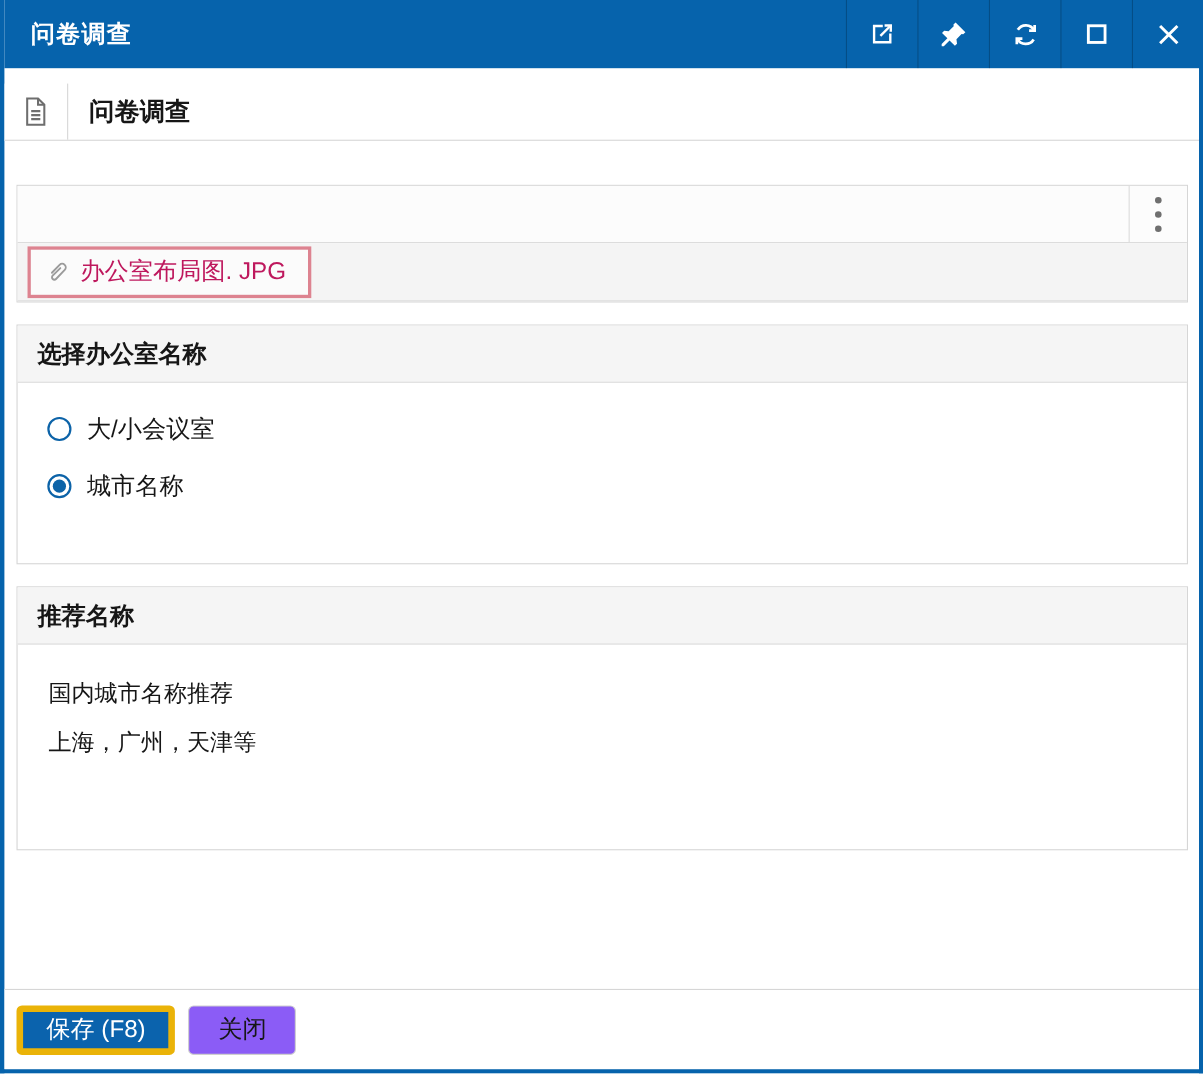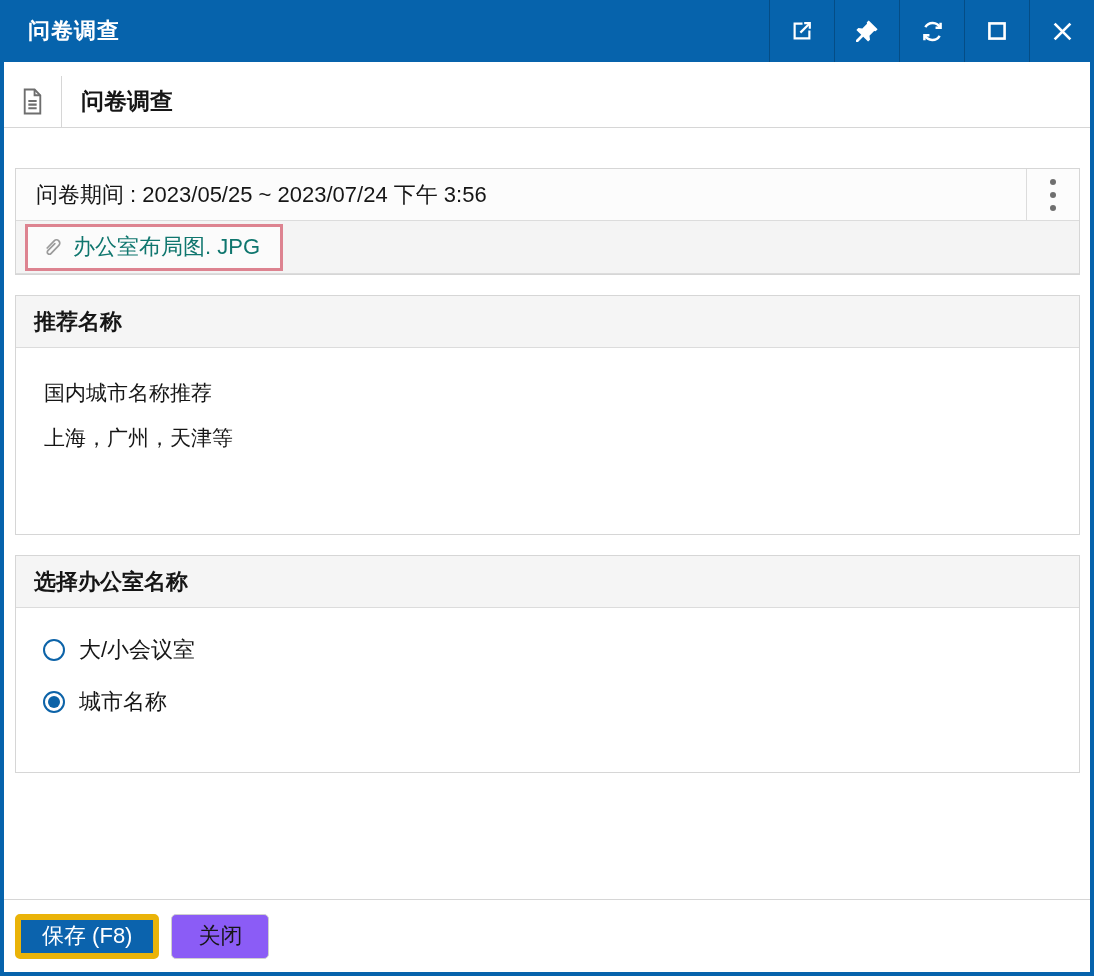--- a/index.html
+++ b/index.html
@@ -66,21 +66,21 @@
     height:53px;background:var(--gray-bg);
     border-bottom:1px solid var(--border-light);
     display:flex;align-items:center;
   }
   .attach-box{
     margin-left:9px;height:47px;
     border:3px solid #dd8390;background:#fbfbfb;
     display:inline-flex;align-items:center;gap:11px;
     padding:0 20px 0 13px;
   }
-  .attach-link{font-size:22px;color:#0f766e;text-decoration:none;cursor:pointer;}
+  .attach-link{font-size:22px;color:#be185d;text-decoration:none;cursor:pointer;}
   .rowC{height:106px;padding:19px 20px 0 20px;font-size:21px;background:#fff;}
   
   .section{margin-top:20px;}
   .section-header{
     height:52px;background:#f5f5f5;border-bottom:1px solid var(--border-light);
     display:flex;align-items:center;padding-left:18px;
     font-size:22px;font-weight:700;
   }
   .section-body-1{height:164px;padding:27px 0 0 27px;}
   .section-body-2{height:186px;padding:22px 0 0 28px;font-size:21px;line-height:45px;}
@@ -164,59 +164,58 @@
         <path d="M7 12.5h8 M7 16h8 M7 19.5h8" stroke-width="2"></path>
       </svg>
     </div>
     <span class="header-title">问卷调查</span>
   </div>
 
   <div class="content">
 
     <div class="panel">
       <div class="rowA">
-        <span class="rowA-text">问卷期间 : 2023/05/25 ~ 2023/07/24 下午 3:56</span>
         <div class="dots-cell">
           <span class="dot"></span>
           <span class="dot"></span>
           <span class="dot"></span>
         </div>
       </div>
       <div class="rowB">
         <div class="attach-box">
           <svg width="21" height="23" viewBox="0 0 22 24" fill="none" stroke="#9b9b9b" stroke-width="1.8" stroke-linecap="round">
             <path d="M6.5 12.5 13.8 5a3.4 3.4 0 0 1 4.9 4.8L10.4 18.4a2.2 2.2 0 0 1-3.2-3.1L14.5 8"></path>
           </svg>
           <a class="attach-link">办公室布局图. JPG</a>
         </div>
       </div>
     </div>
 
     <div class="panel section">
-      <div class="section-header">推荐名称</div>
-      <div class="section-body-2">
-        <div>国内城市名称推荐</div>
-        <div>上海，广州，天津等</div>
-      </div>
-    </div>
-
-    <div class="panel section">
       <div class="section-header">选择办公室名称</div>
       <div class="section-body-1">
         <div class="radio-row">
           <span class="radio"></span>
           <span>大/小会议室</span>
         </div>
         <div class="radio-row">
           <span class="radio selected"></span>
           <span>城市名称</span>
         </div>
       </div>
     </div>
 
+    <div class="panel section">
+      <div class="section-header">推荐名称</div>
+      <div class="section-body-2">
+        <div>国内城市名称推荐</div>
+        <div>上海，广州，天津等</div>
+      </div>
+    </div>
+
   </div>
 
   <div class="footer">
     <button class="btn btn-primary">保存 (F8)</button>
     <button class="btn btn-secondary">关闭</button>
   </div>
 
 </div>
 
 </body></html>

